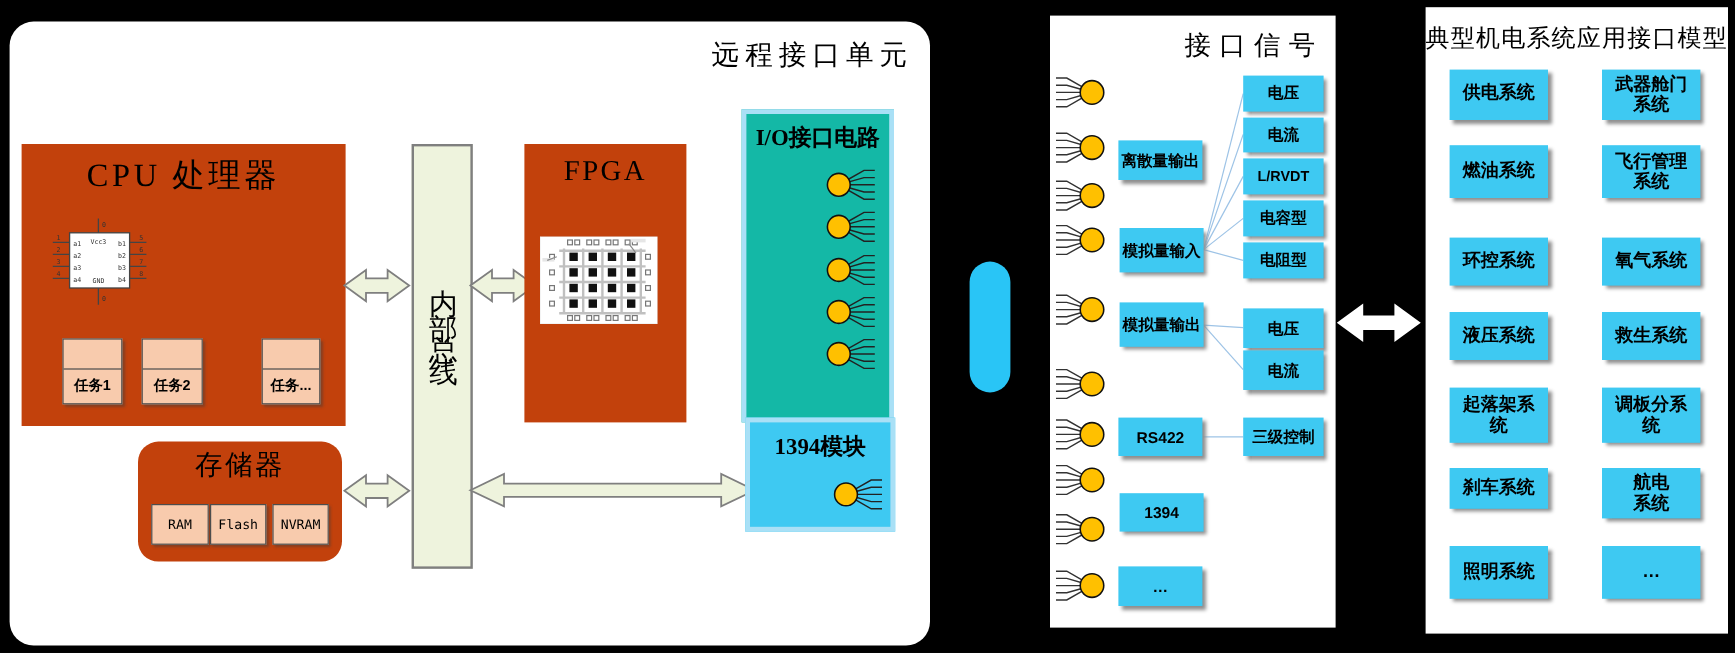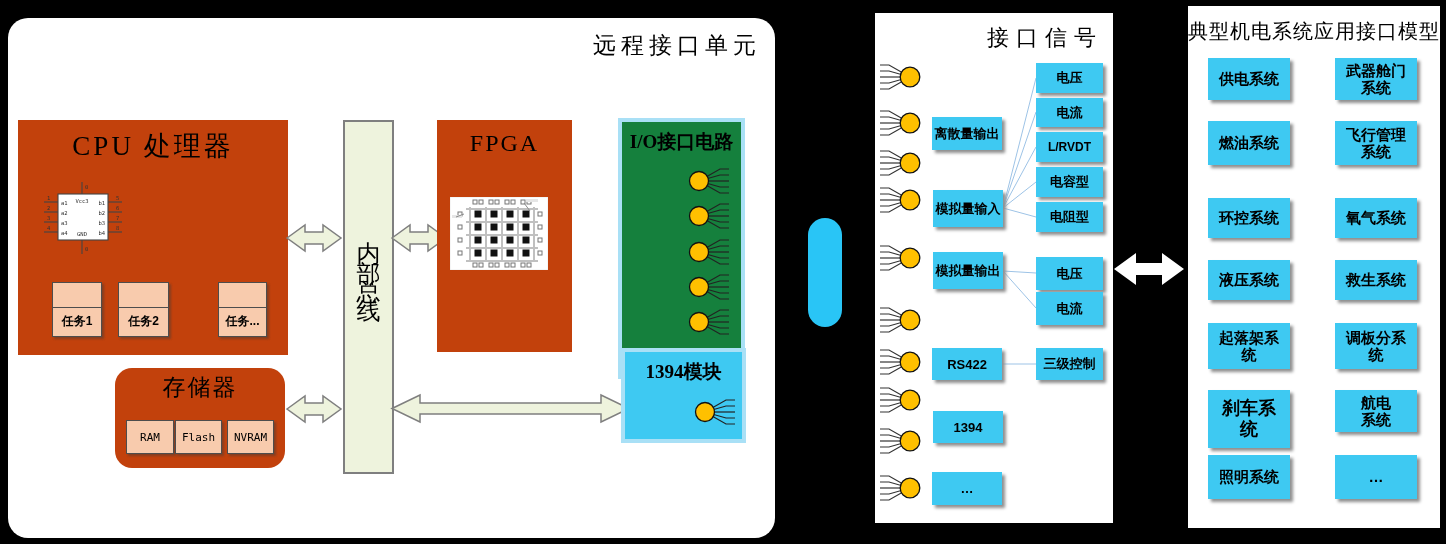--- a/index.html
+++ b/index.html
@@ -168,21 +168,21 @@
         </g>
         <g stroke="#8a8a8a" stroke-width="1" fill="none">
           <rect x="76" y="2" width="12" height="3" fill="#e6e6e6" stroke="none"></rect>
           <rect x="2" y="18" width="10" height="3" fill="#e6e6e6" stroke="none"></rect>
           <line x1="74" y1="6" x2="80" y2="14"></line>
           <line x1="6" y1="20" x2="14" y2="17"></line>
         </g>
       </svg>
     </div>
 
-    <div class="cyanbox halo" style="left:610px;top:100px;width:119px;height:253px;display:block;background:#15803d;">
+    <div class="cyanbox halo" style="left:610px;top:73px;width:119px;height:253px;display:block;background:#14b8a6;">
       <div class="boxtitle serif" style="top:7px;font-size:19px;">I/O接口电路</div>
       <svg class="abs" style="left:65px;top:44px;" width="44" height="30" viewBox="0 0 44 30">
         <g stroke="#222" stroke-width="1.2" fill="none">
             <path d="M42,3 L33,3 L19,11"></path>
             <path d="M42,9 L33,9 L19,13"></path>
             <path d="M42,15 L19,15"></path>
             <path d="M42,21 L33,21 L19,17"></path>
             <path d="M42,27 L33,27 L19,19"></path>
           </g>
         <circle cx="12" cy="15" r="9.5" fill="#ffc000" stroke="#111" stroke-width="1.3"></circle>
@@ -389,35 +389,35 @@
   </div>
 
   <svg class="abs" style="left:1112px;top:249px;" width="74" height="40" viewBox="0 0 74 40">
     <path d="M2,20 L24,4 L24,14 L50,14 L50,4 L72,20 L50,36 L50,26 L24,26 L24,36 Z" fill="#ffffff"></path>
   </svg>
 
   <div class="panel" style="left:1188px;top:6px;width:252px;height:522px;">
 
     <div class="panel-title serif" style="left:50%;transform:translateX(-50%);top:12px;font-size:20px;letter-spacing:1px;">典型机电系统应用接口模型</div>
 
-    <div class="cyanbox" style="left:20px;top:52px;width:82px;height:42px;font-size:15px;padding:0 9px;box-sizing:border-box;line-height:1.15;">供电系统</div>
+    <div class="cyanbox" style="left:20px;top:52px;width:82px;height:42px;font-size:15px;padding:0 9px;box-sizing:border-box;line-height:1.15;font-family:Liberation Mono, monospace;">供电系统</div>
     <div class="cyanbox" style="left:147px;top:52px;width:82px;height:42px;font-size:15px;padding:0 9px;box-sizing:border-box;line-height:1.15;">武器舱门系统</div>
 
     <div class="cyanbox" style="left:20px;top:115px;width:82px;height:44px;font-size:15px;padding:0 9px;box-sizing:border-box;line-height:1.15;">燃油系统</div>
     <div class="cyanbox" style="left:147px;top:115px;width:82px;height:44px;font-size:15px;padding:0 9px;box-sizing:border-box;line-height:1.15;">飞行管理系统</div>
 
     <div class="cyanbox" style="left:20px;top:192px;width:82px;height:40px;font-size:15px;padding:0 9px;box-sizing:border-box;line-height:1.15;">环控系统</div>
     <div class="cyanbox" style="left:147px;top:192px;width:82px;height:40px;font-size:15px;padding:0 9px;box-sizing:border-box;line-height:1.15;">氧气系统</div>
 
     <div class="cyanbox" style="left:20px;top:254px;width:82px;height:40px;font-size:15px;padding:0 9px;box-sizing:border-box;line-height:1.15;">液压系统</div>
     <div class="cyanbox" style="left:147px;top:254px;width:82px;height:40px;font-size:15px;padding:0 9px;box-sizing:border-box;line-height:1.15;">救生系统</div>
 
     <div class="cyanbox" style="left:20px;top:317px;width:82px;height:46px;font-size:15px;padding:0 9px;box-sizing:border-box;line-height:1.15;">起落架系统</div>
     <div class="cyanbox" style="left:147px;top:317px;width:82px;height:46px;font-size:15px;padding:0 9px;box-sizing:border-box;line-height:1.15;">调板分系统</div>
 
-    <div class="cyanbox" style="left:20px;top:384px;width:82px;height:58px;font-size:18px;padding:0 9px;box-sizing:border-box;line-height:1.15;">刹车系统</div>
+    <div class="cyanbox" style="left:20px;top:384px;width:82px;height:34px;font-size:15px;padding:0 9px;box-sizing:border-box;line-height:1.15;">刹车系统</div>
     <div class="cyanbox" style="left:147px;top:384px;width:82px;height:42px;font-size:15px;padding:0 22px;box-sizing:border-box;line-height:1.15;">航电系统</div>
 
     <div class="cyanbox" style="left:20px;top:449px;width:82px;height:44px;font-size:15px;padding:0 9px;box-sizing:border-box;line-height:1.15;">照明系统</div>
     <div class="cyanbox" style="left:147px;top:449px;width:82px;height:44px;font-size:15px;padding:0 9px;box-sizing:border-box;line-height:1.15;">…</div>
   </div>
 
 </div>
 
 </body></html>

